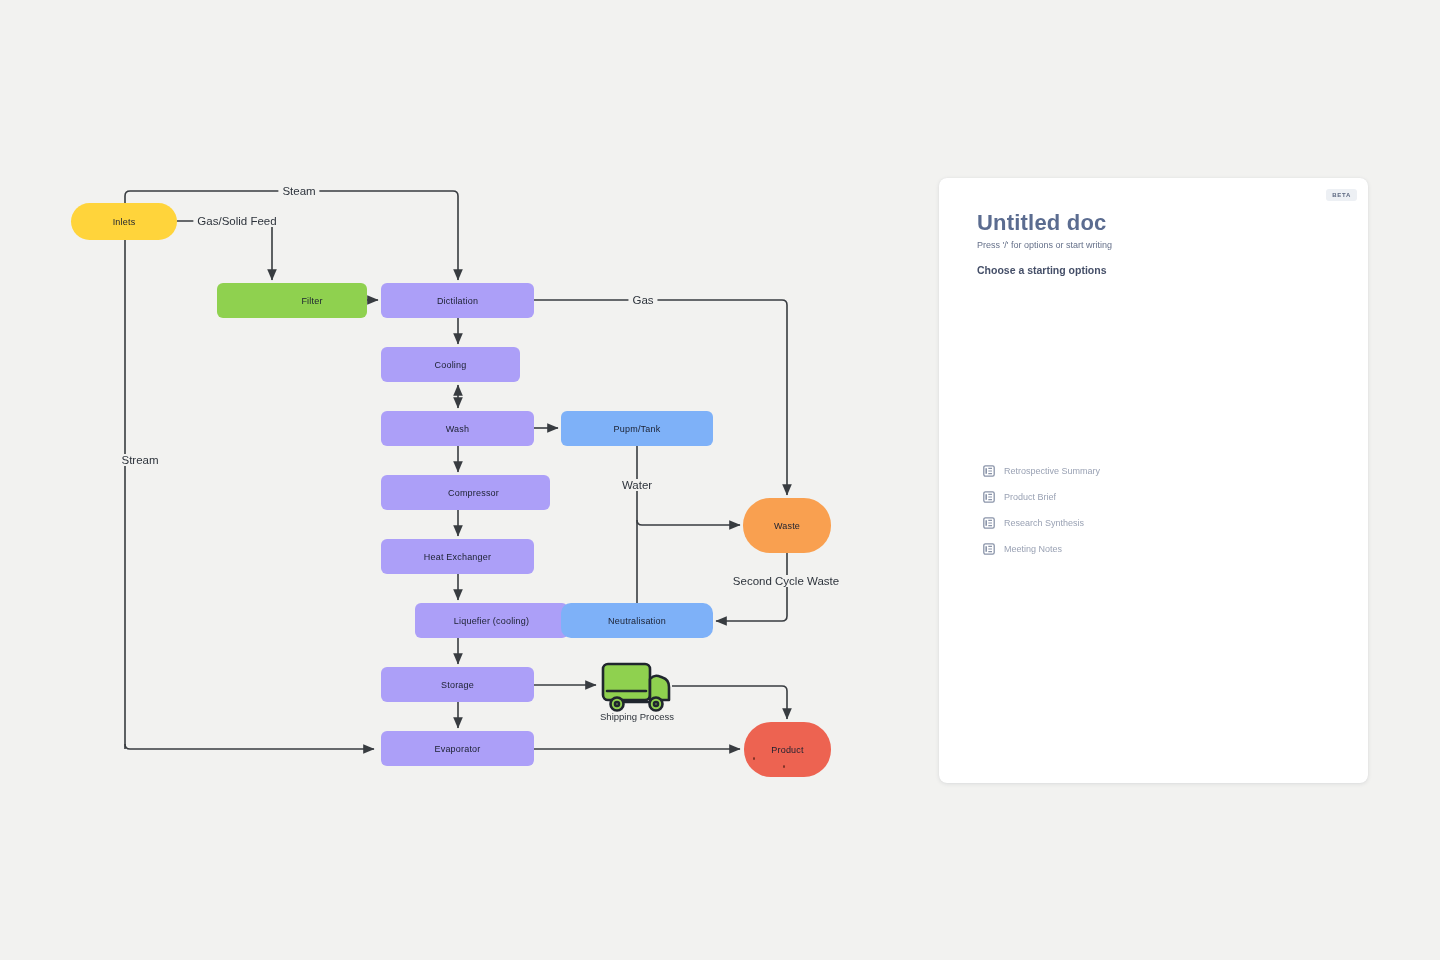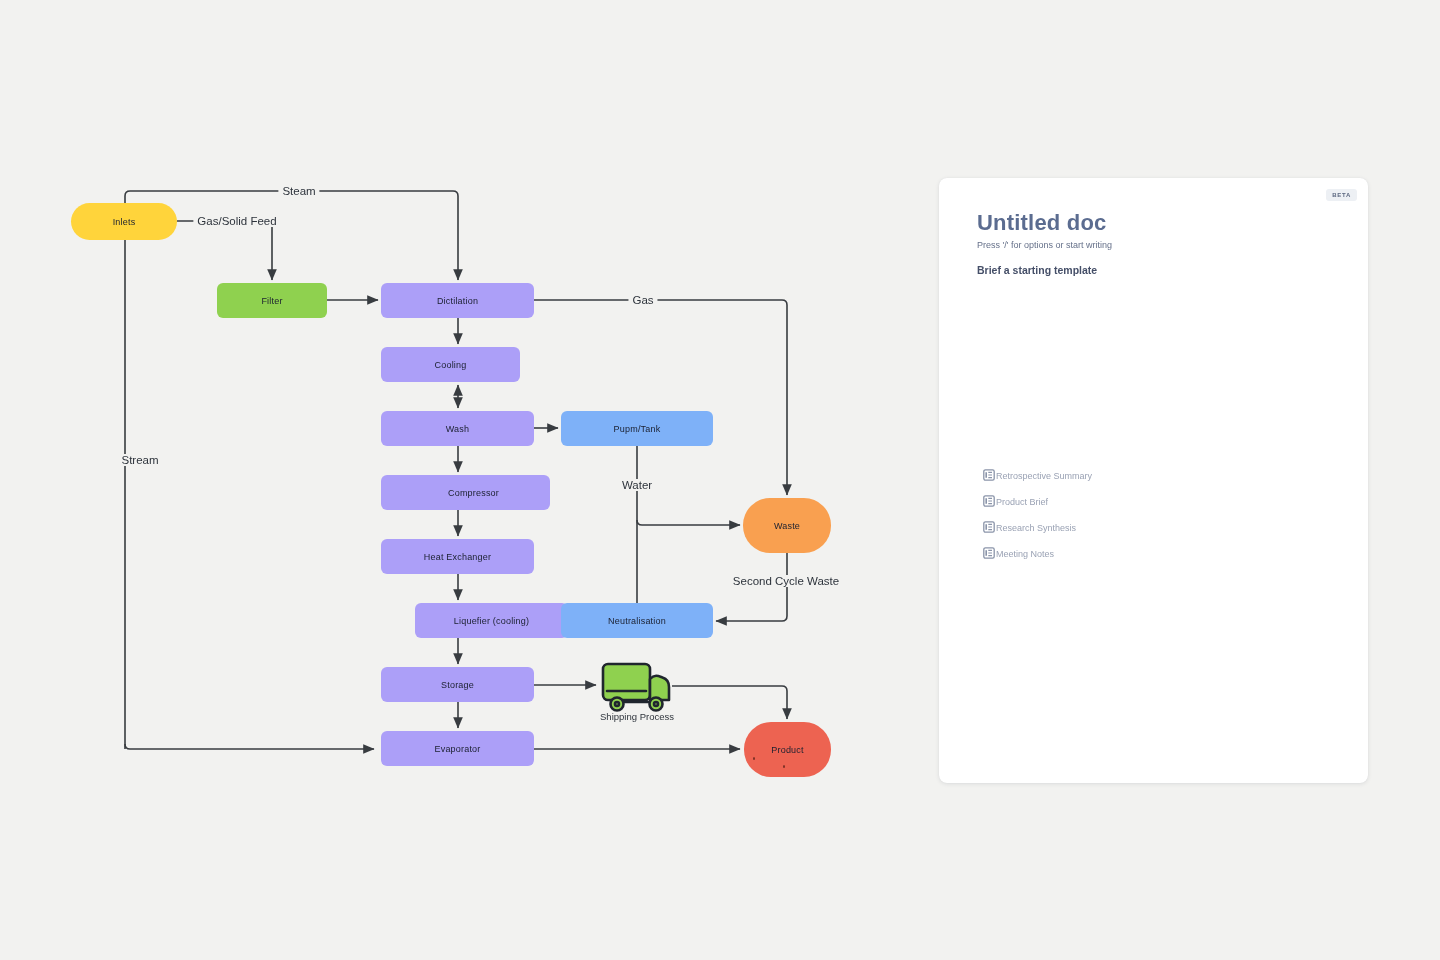--- a/index.html
+++ b/index.html
@@ -13,21 +13,21 @@
 
   
   #connectors{position:absolute;left:0;top:0;z-index:1;}
   .node{
     position:absolute;z-index:2;
     display:flex;align-items:center;justify-content:center;
     font-size:9px;color:#1B2030;letter-spacing:.2px;
     border-radius:6px;text-align:center;
   }
   .n-yellow{background:#FFD43B;border-radius:19px;}
-  .n-green {background:#8FD14F;}
+  .n-green {background:#8FD14F;padding-left:40px;}
   .n-purple{background:#AC9FF8;}
   .n-blue  {background:#7EB1F8;}
   .n-orange{background:#F9A050;border-radius:27px;}
   .n-red   {background:#ED6351;border-radius:27px;}
 
   .edge-label{
     position:absolute;z-index:3;transform:translate(-50%,-50%);
     background:#F2F2F0;padding:0 4px;white-space:nowrap;
     font-size:11.5px;color:#2E343C;
   }
@@ -56,21 +56,21 @@
   #doc-subtitle{
     position:absolute;left:38px;top:62px;
     font-size:9px;color:#66718A;
   }
   #tpl-header{
     position:absolute;left:38px;top:86px;
     font-size:10.5px;font-weight:bold;color:#454F68;
   }
   .tpl-item{
     position:absolute;left:44px;height:20px;width:340px;
-    display:flex;align-items:flex-end;gap:1px;cursor:pointer;
+    display:flex;align-items:center;gap:9px;cursor:pointer;
   }
   .tpl-item .lbl{font-size:9px;color:#9AA2B4;}
   .tpl-item svg{flex:0 0 auto;}
 </style>
 </head>
 <body>
 
 <div id="stage">
 
   <svg id="connectors" width="939" height="960">
@@ -104,21 +104,21 @@
 
   <div class="node n-yellow" style="left:71px;top:203px;width:106px;height:37px;">Inlets</div>
   <div class="node n-green" style="left:217px;top:283px;width:110px;height:35px;">Filter</div>
   <div class="node n-purple" style="left:381px;top:283px;width:153px;height:35px;">Dictilation</div>
   <div class="node n-purple" style="left:381px;top:347px;width:139px;height:35px;">Cooling</div>
   <div class="node n-purple" style="left:381px;top:411px;width:153px;height:35px;">Wash</div>
   <div class="node n-blue" style="left:561px;top:411px;width:152px;height:35px;">Pupm/Tank</div>
   <div class="node n-purple" style="left:381px;top:475px;width:153px;height:35px;padding-left:16px;">Compressor</div>
   <div class="node n-purple" style="left:381px;top:539px;width:153px;height:35px;">Heat Exchanger</div>
   <div class="node n-purple" style="left:381px;top:603px;width:153px;height:35px;margin-left:34px;">Liquefier (cooling)</div>
-  <div class="node n-blue" style="left:561px;top:603px;width:152px;height:35px;">Neutralisation</div>
+  <div class="node n-blue" style="left:561px;top:603px;width:152px;height:35px;border-radius:10px;">Neutralisation</div>
   <div class="node n-purple" style="left:381px;top:667px;width:153px;height:35px;">Storage</div>
   <div class="node n-purple" style="left:381px;top:731px;width:153px;height:35px;">Evaporator</div>
   <div class="node n-orange" style="left:743px;top:498px;width:88px;height:55px;">Waste</div>
   <div class="node n-red" style="left:744px;top:722px;width:87px;height:55px;">
     <span>Product</span>
     <span class="dot" style="left:9px;top:35px;"></span>
     <span class="dot" style="left:39px;top:43px;"></span>
   </div>
 
   <svg id="truck" width="76" height="57" viewBox="0 0 76 57">
@@ -139,21 +139,21 @@
   <span class="edge-label" style="left:643px;top:300px;">Gas</span>
   <span class="edge-label" style="left:637px;top:485px;">Water</span>
   <span class="edge-label" style="left:140px;top:460px;">Stream</span>
   <span class="edge-label" style="left:786px;top:581px;">Second Cycle Waste</span>
   <span class="edge-label small" style="left:637px;top:716px;">Shipping Process</span>
 
   <div id="doc-panel">
     <span id="beta-badge">BETA</span>
     <div id="doc-title">Untitled doc</div>
     <div id="doc-subtitle">Press '/' for options or start writing</div>
-    <div id="tpl-header">Brief a starting template</div>
+    <div id="tpl-header">Choose a starting options</div>
 
     <div class="tpl-item" style="top:283px;">
       <svg width="12" height="12" viewBox="0 0 12 12">
         <rect x="0.8" y="0.8" width="10.4" height="10.4" rx="1.6" fill="none" stroke="#8A94A9" stroke-width="1.3"></rect>
         <path d="M3.2,3.2 V8.8" stroke="#8A94A9" stroke-width="1.6"></path>
         <path d="M5.3,3.4 H9 M5.3,6 H9 M5.3,8.6 H9" stroke="#8A94A9" stroke-width="1.1"></path>
       </svg>
       <span class="lbl">Retrospective Summary</span>
     </div>
 

